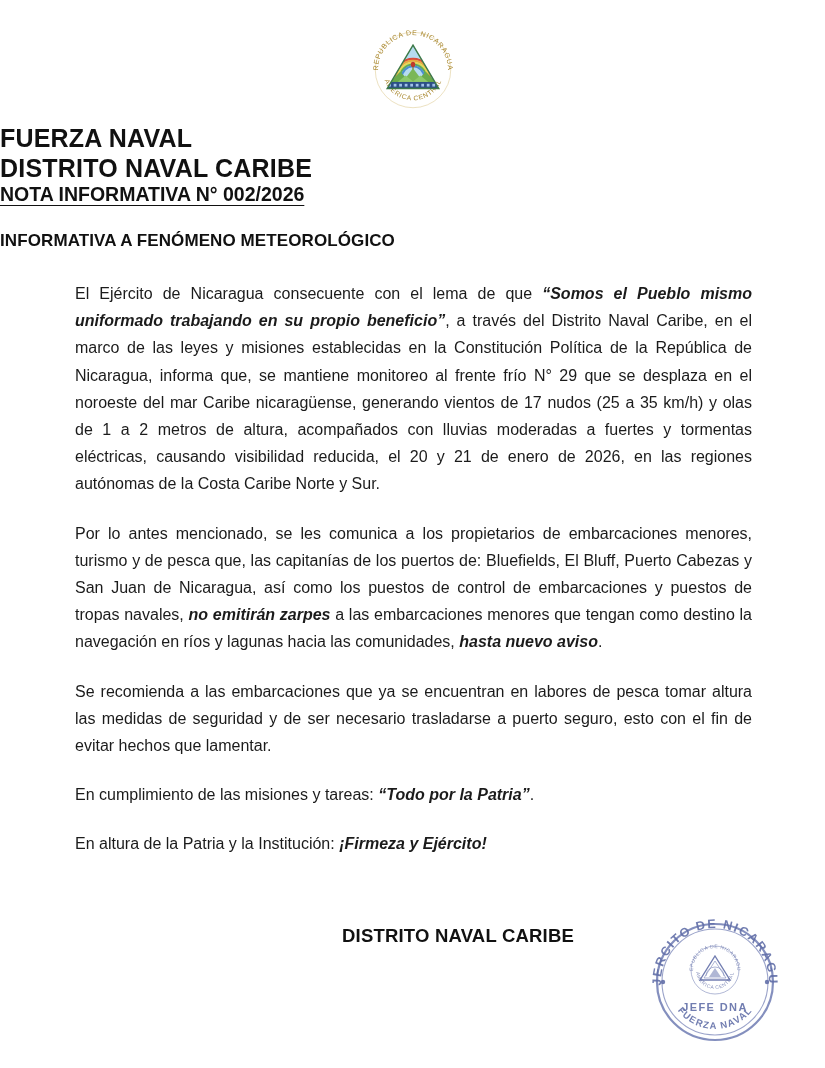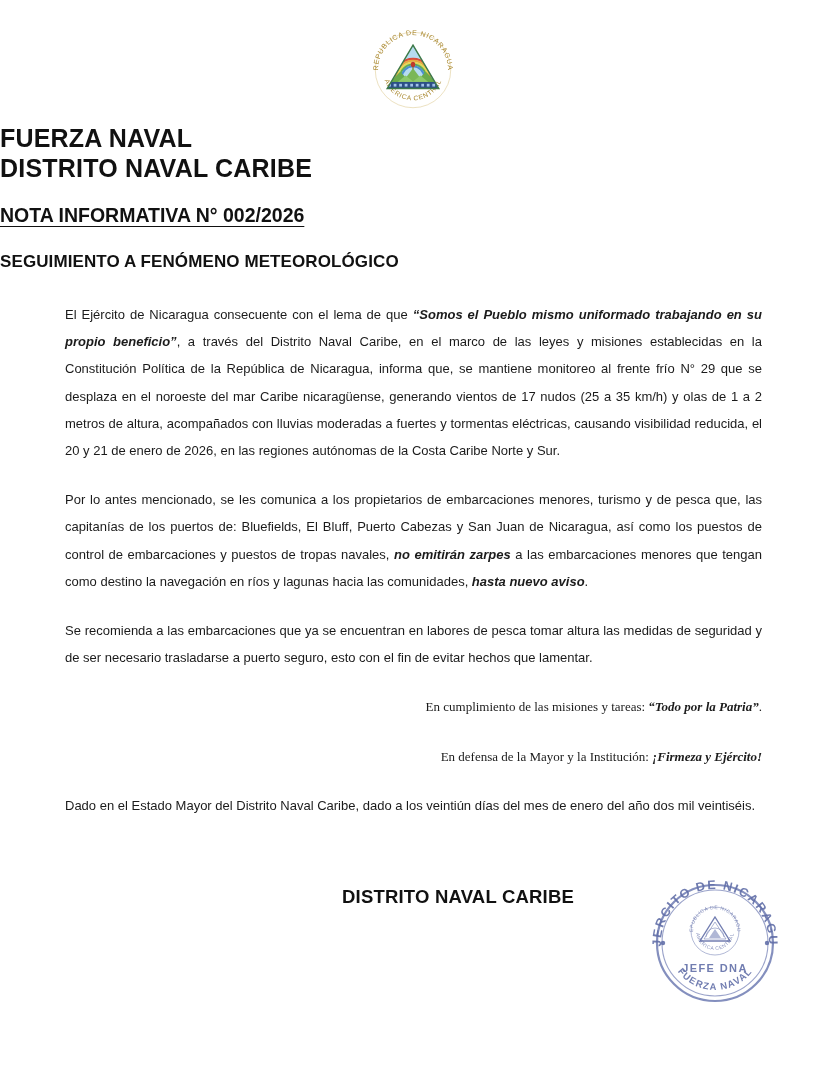--- a/index.html
+++ b/index.html
@@ -44,21 +44,20 @@
   .title-1, .title-2 {
     font-size: 25px;
     font-weight: bold;
     letter-spacing: 0.2px;
     line-height: 29px;
     color: #111;
   }
   .title-2 { margin-top: 1px; }
 
   .nota {
-    margin-top: 21px;
     font-size: 19.5px;
     font-weight: bold;
     text-decoration: underline;
     text-underline-offset: 4px;
     color: #111;
   }
 
   .subject {
     margin-top: 25px;
     font-size: 17px;
@@ -77,31 +76,31 @@
     width: 697px;
   }
   .body-area {
     width: 697px;
     margin-left: 65px;
     margin-right: 63px;
     padding: 0;
   }
 
   p.para {
-    font-size: 13px;
+    font-size: 16px;
     line-height: 27.2px;
     text-align: justify;
-    margin: 0;
+    margin: 10px;
     color: #1b1b1b;
     -webkit-hyphens: none;
     hyphens: none;
   }
   p.para.first { margin-top: 29px; }
   p.para.gap   { margin-top: 22px; }
-  p.line       { text-align: right; font-family: Liberation Serif, serif; }
+  p.line       { text-align: left; }
 
   b.bi {
     font-weight: bold;
     font-style: italic;
   }
 
   
   .sig-row {
     margin-top: 44px;
     position: relative;
@@ -181,36 +180,35 @@
         </g>
       </g>
       <polygon points="50,23 78,70 22,70" fill="none" stroke="#3c7a49" stroke-width="1.6"></polygon>
     </svg>
   </div>
 
   <div class="head-block">
     <div class="title-1">FUERZA NAVAL</div>
     <div class="title-2">DISTRITO NAVAL CARIBE</div>
     <div class="nota">NOTA INFORMATIVA N° 002/2026</div>
-    <div class="subject">SEGUIMIENTO A FENÓMENO METEOROLÓGICO</div>
+    <div class="subject">INFORMATIVA A FENÓMENO METEOROLÓGICO</div>
   </div>
 
   <div class="body-area">
 
     <p class="para first"><span>El Ejército de Nicaragua consecuente con el lema de que </span><b class="bi">“Somos el Pueblo mismo uniformado trabajando en su propio beneficio”</b><span>, a través del Distrito Naval Caribe, en el marco de las leyes y misiones establecidas en la Constitución Política de la República de Nicaragua, informa que, se mantiene monitoreo al frente frío N° 29 que se desplaza en el noroeste del mar Caribe nicaragüense, generando vientos de 17 nudos  (25 a 35 km/h) y olas de 1 a 2 metros de altura, acompañados con lluvias moderadas a fuertes y tormentas eléctricas, causando visibilidad reducida, el 20 y 21 de enero de 2026, en las regiones autónomas de la Costa Caribe Norte y Sur.</span></p>
 
     <p class="para gap"><span>Por lo antes mencionado, se les comunica a los propietarios de embarcaciones menores, turismo y de pesca que, las capitanías de los puertos de: Bluefields, El Bluff, Puerto Cabezas y San Juan de Nicaragua, así como los puestos de control de embarcaciones y puestos de tropas navales, </span><b class="bi">no emitirán zarpes</b><span> a las embarcaciones menores que tengan como destino la navegación en ríos y lagunas hacia las comunidades, </span><b class="bi">hasta nuevo aviso</b><span>.</span></p>
 
     <p class="para gap">Se recomienda a las embarcaciones que ya se encuentran en labores de pesca tomar altura las medidas de seguridad y de ser necesario trasladarse a puerto seguro, esto con el fin de evitar hechos que lamentar.</p>
 
     <p class="para line gap"><span>En cumplimiento de las misiones y tareas: </span><b class="bi">“Todo por la Patria”</b><span>.</span></p>
 
-    <p class="para line gap"><span>En defensa de la Mayor y la Institución: </span><b class="bi">¡Firmeza y Ejército!</b></p>
-
-    <p class="para gap">Dado en el Estado Mayor del Distrito Naval Caribe, dado a los veintiún días del mes de enero del año dos mil veintiséis.</p>
+    <p class="para line gap"><span>En altura de la Patria y la Institución: </span><b class="bi">¡Firmeza y Ejército!</b></p>
+
 
     <div class="sig-row">
       <div class="sig-text">
         <div>DISTRITO NAVAL CARIBE</div>
       </div>
 
       <svg class="seal" viewBox="0 0 140 140">
         <defs>
           <path id="sealTop" d="M 70 70 m -54 0 a 54 54 0 0 1 108 0" fill="none"></path>
           <path id="sealBot" d="M 70 70 m -47 0 a 47 47 0 0 0 94 0" fill="none"></path>

